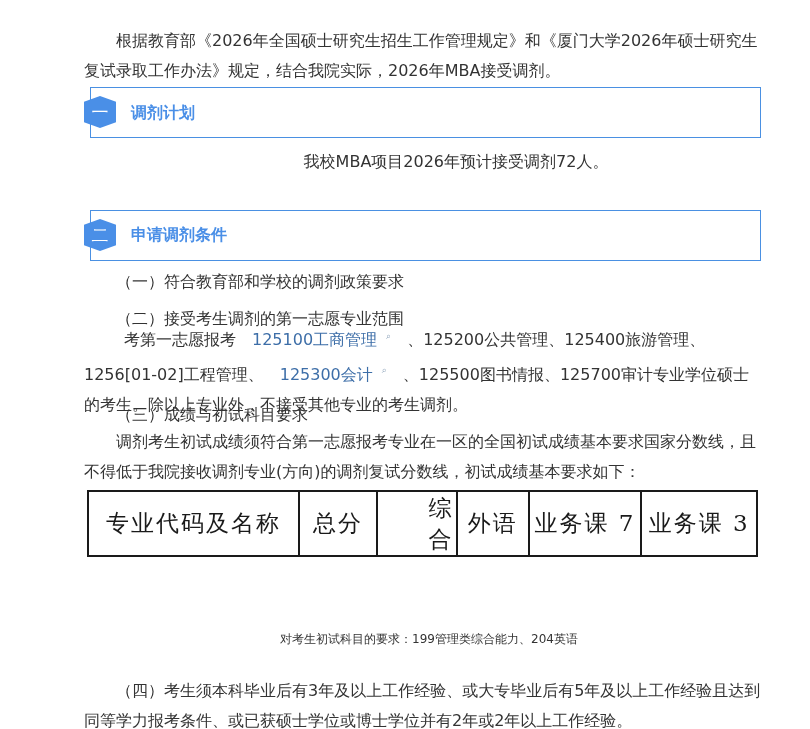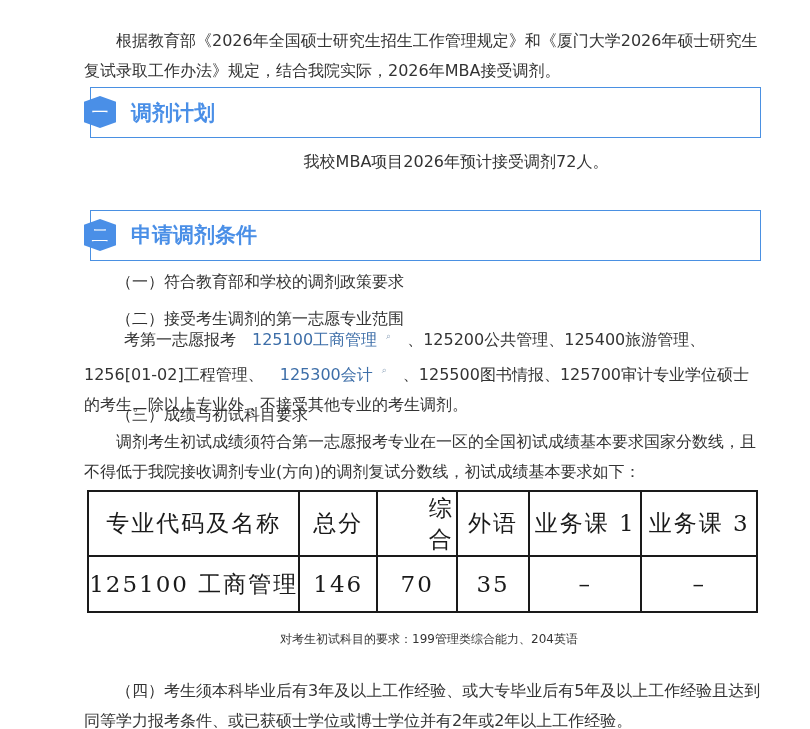--- a/index.html
+++ b/index.html
@@ -36,21 +36,21 @@
       clip-path: polygon(0 18%, 50% 0, 100% 18%, 100% 82%, 50% 100%, 0 82%);
       color: #ffffff;
       font-size: 17px;
       line-height: 32px;
       text-align: center;
       font-weight: normal;
     }
     .section-title {
       position: absolute;
       left: 107px;
-      font-size: 21px;
+      font-size: 16px;
       font-weight: bold;
       color: #4a8fe7;
       line-height: 24px;
     }
     .link { color: #3d6ea8; }
     .search-mark { font-size: 9px; vertical-align: super; color: #8aa0b8; margin-left: 1px; }
     table.req {
       position: absolute;
       left: 63px;
       top: 466px;
@@ -100,29 +100,21 @@
 <p class="para" style="top:376px; left:92px;">（三）成绩与初试科目要求</p>
 <p class="para indent" style="top:403px;">调剂考生初试成绩须符合第一志愿报考专业在一区的全国初试成绩基本要求国家分数线，且不得低于我院接收调剂专业(方向)的调剂复试分数线，初试成绩基本要求如下：</p>
 
 <table class="req">
   <tbody>
       <tr class="head">
     <td style="width:212px;">专业代码及名称</td>
     <td style="width:78px;">总分</td>
     <td style="width:80px;padding-left:48px;">综合</td>
     <td style="width:72px;border-radius:9px;">外语</td>
-    <td style="width:113px;">业务课 1</td>
+    <td style="width:113px;">业务课 7</td>
     <td style="width:116px;">业务课 3</td>
-  </tr>
-  <tr class="row">
-    <td>125100 工商管理</td>
-    <td>146</td>
-    <td>70</td>
-    <td>35</td>
-    <td>–</td>
-    <td>–</td>
   </tr>
 </tbody>
   </table>
 
 <div class="caption">对考生初试科目的要求：199管理类综合能力、204英语</div>
 
 <p class="para indent" style="top:652px;">（四）考生须本科毕业后有3年及以上工作经验、或大专毕业后有5年及以上工作经验且达到同等学力报考条件、或已获硕士学位或博士学位并有2年或2年以上工作经验。</p>
 
 </body></html>

